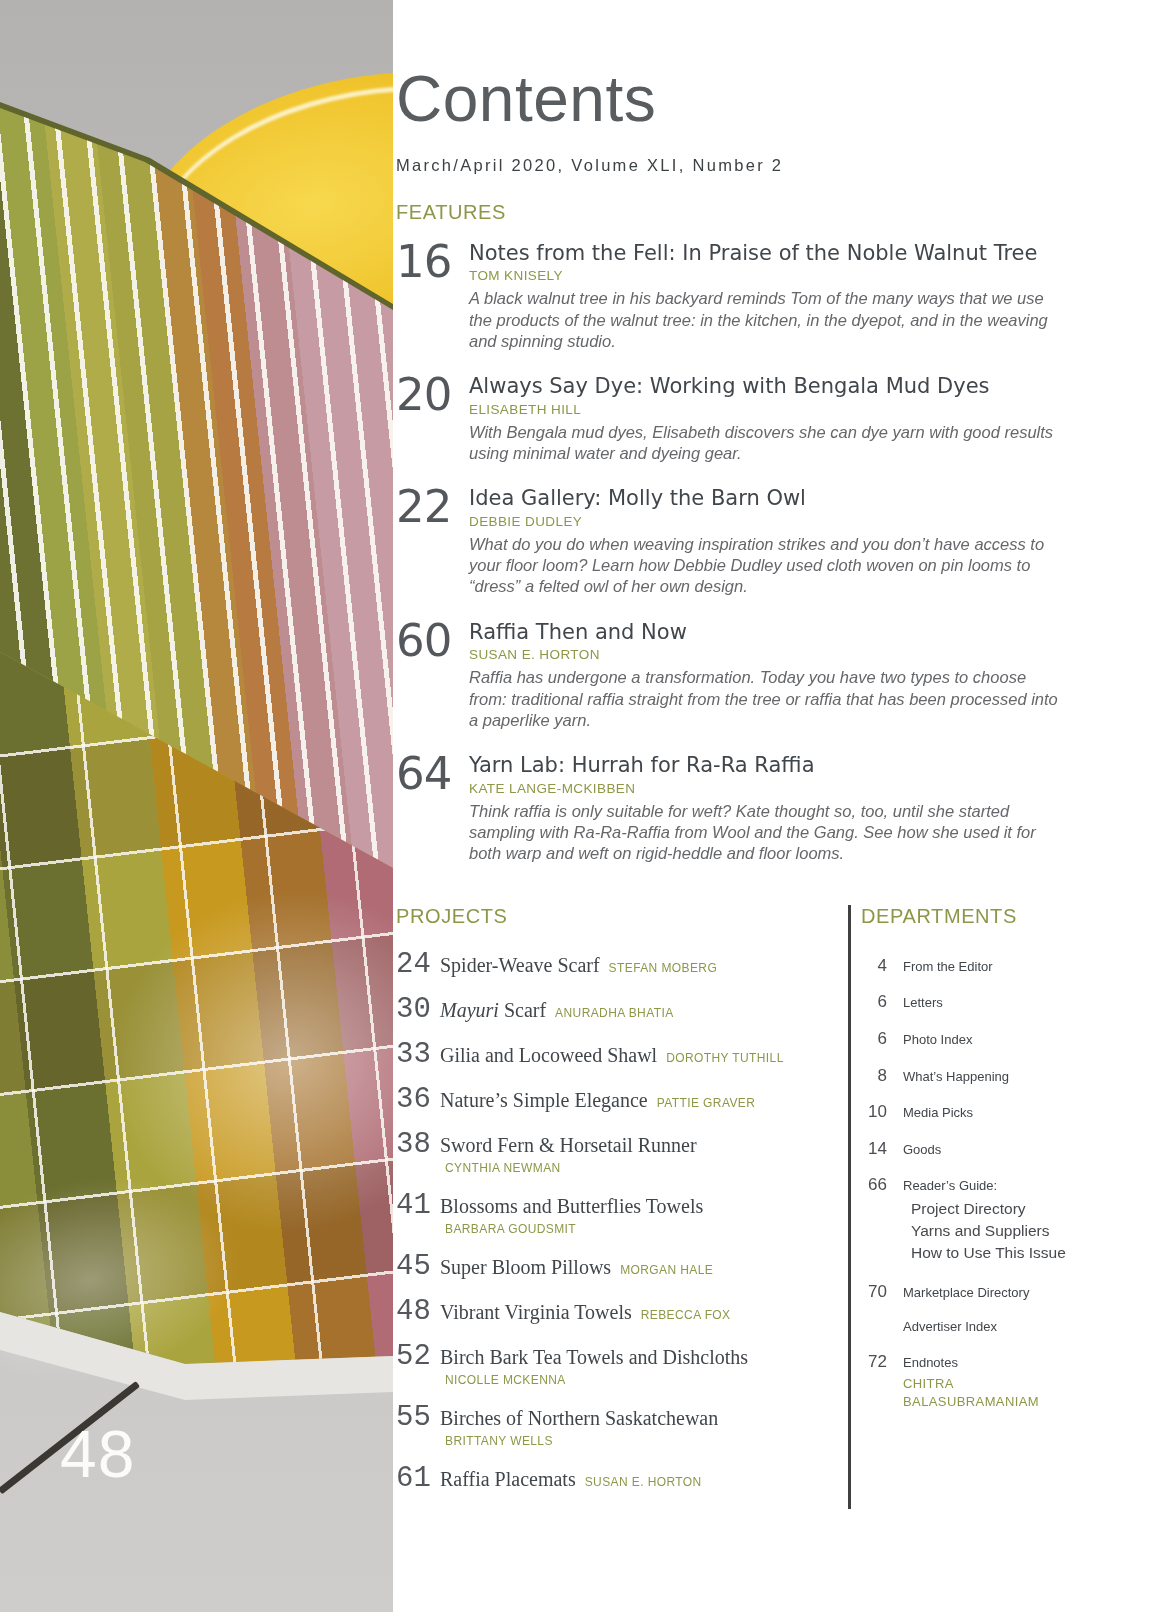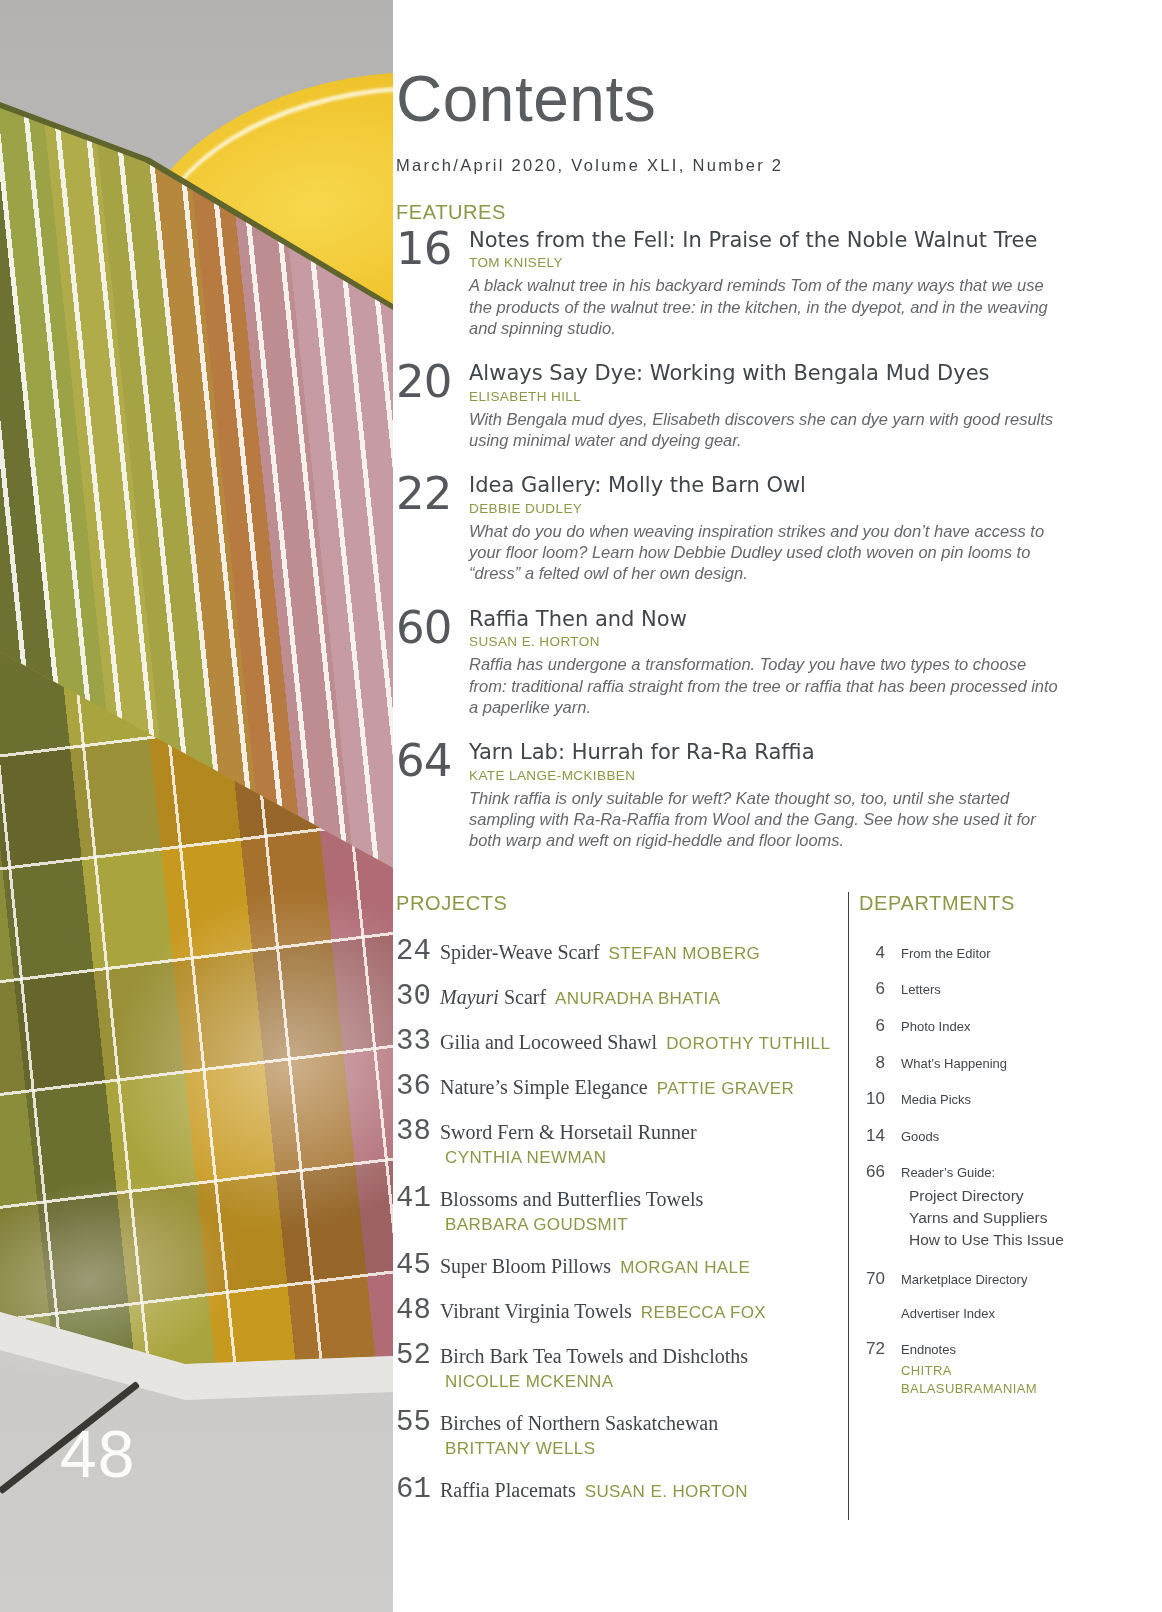--- a/index.html
+++ b/index.html
@@ -48,41 +48,41 @@
          letter-spacing:1px;}
 
   
   .content{position:absolute;left:396px;top:0;width:709px;}
   .contents-title{margin:62px 0 0 0;font-size:64px;font-weight:400;color:#595d5f;letter-spacing:.5px;
          font-family:"Liberation Sans",sans-serif;}
   .issue-line{margin-top:20px;font-size:16.5px;letter-spacing:2.3px;color:#3d4245;}
   .section-heading{font-size:20px;color:var(--accent-olive,#8e9747);letter-spacing:.6px;font-weight:400;}
   .features-heading{margin-top:26px;}
 
-  .features{margin-top:4px;}
+  .features{margin-top:17px;}
   .f-item{display:grid;grid-template-columns:73px 1fr;margin-bottom:22px;}
   .f-num{font-family:"DejaVu Sans",sans-serif;font-size:45px;color:var(--number-gray,#54575b);
          line-height:1;letter-spacing:-1px;margin-top:-2px;}
   .f-title{font-family:"DejaVu Sans",sans-serif;font-size:21px;color:var(--title-gray,#44494e);
          line-height:1.15;}
   .f-author{font-size:13.5px;color:var(--accent-olive,#97a04f);letter-spacing:.4px;margin-top:3px;}
   .f-desc{font-size:16.5px;font-style:italic;color:var(--description-gray,#65676a);line-height:1.3;
          margin-top:5px;max-width:592px;}
 
   .lists{display:flex;margin-top:40px;}
   .projects{width:452px;box-sizing:border-box;}
   .p-list{margin-top:22px;}
   .p-item{display:grid;grid-template-columns:44px 1fr;align-items:baseline;margin-bottom:16px;}
   .p-num{font-family:Liberation Mono, monospace;font-size:29px;color:var(--number-gray,#54575b);line-height:1;}
   .p-title{font-family:Liberation Serif, serif;font-size:20px;color:var(--title-gray,#3f4449);}
   .p-title em{font-style:italic;}
-  .p-author{font-size:17px;color:var(--accent-olive,#97a04f);letter-spacing:.4px;margin-left:9px;}
+  .p-author{font-size:12px;color:var(--accent-olive,#97a04f);letter-spacing:.4px;margin-left:9px;}
   .p-author.block{display:block;margin-left:5px;margin-top:4px;}
 
-  .departments{border-left:1px solid #404040;padding-left:10px;width:238px;box-sizing:content-box;}
+  .departments{border-left:3px solid #404040;padding-left:10px;width:238px;box-sizing:content-box;}
   .d-list{margin-top:28px;}
   .d-item{display:grid;grid-template-columns:26px 1fr;column-gap:16px;margin-bottom:14px;align-items:baseline;}
   .d-num{font-size:17px;color:#4a4e52;text-align:right;}
   .d-label{font-size:13px;color:var(--title-gray,#3f4449);line-height:1.2;}
   .d-sub div{font-size:15.5px;color:#46494d;line-height:1.42;margin-left:8px;}
   .d-sub{margin-top:4px;}
   .d-authors{margin-top:4px;}
   .d-authors div{font-size:13px;color:var(--accent-olive,#97a04f);letter-spacing:.4px;line-height:1.4;}
 </style>
 </head>

